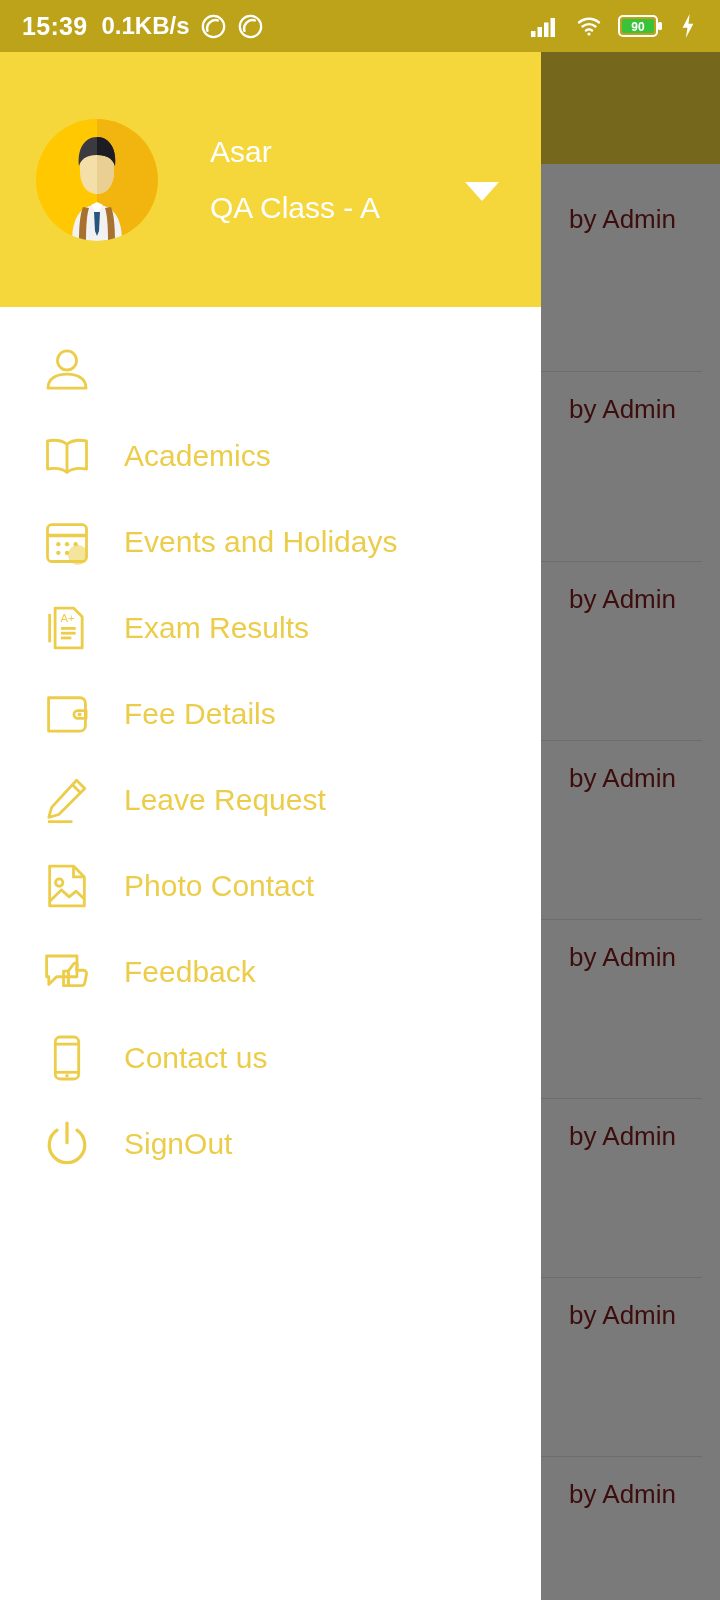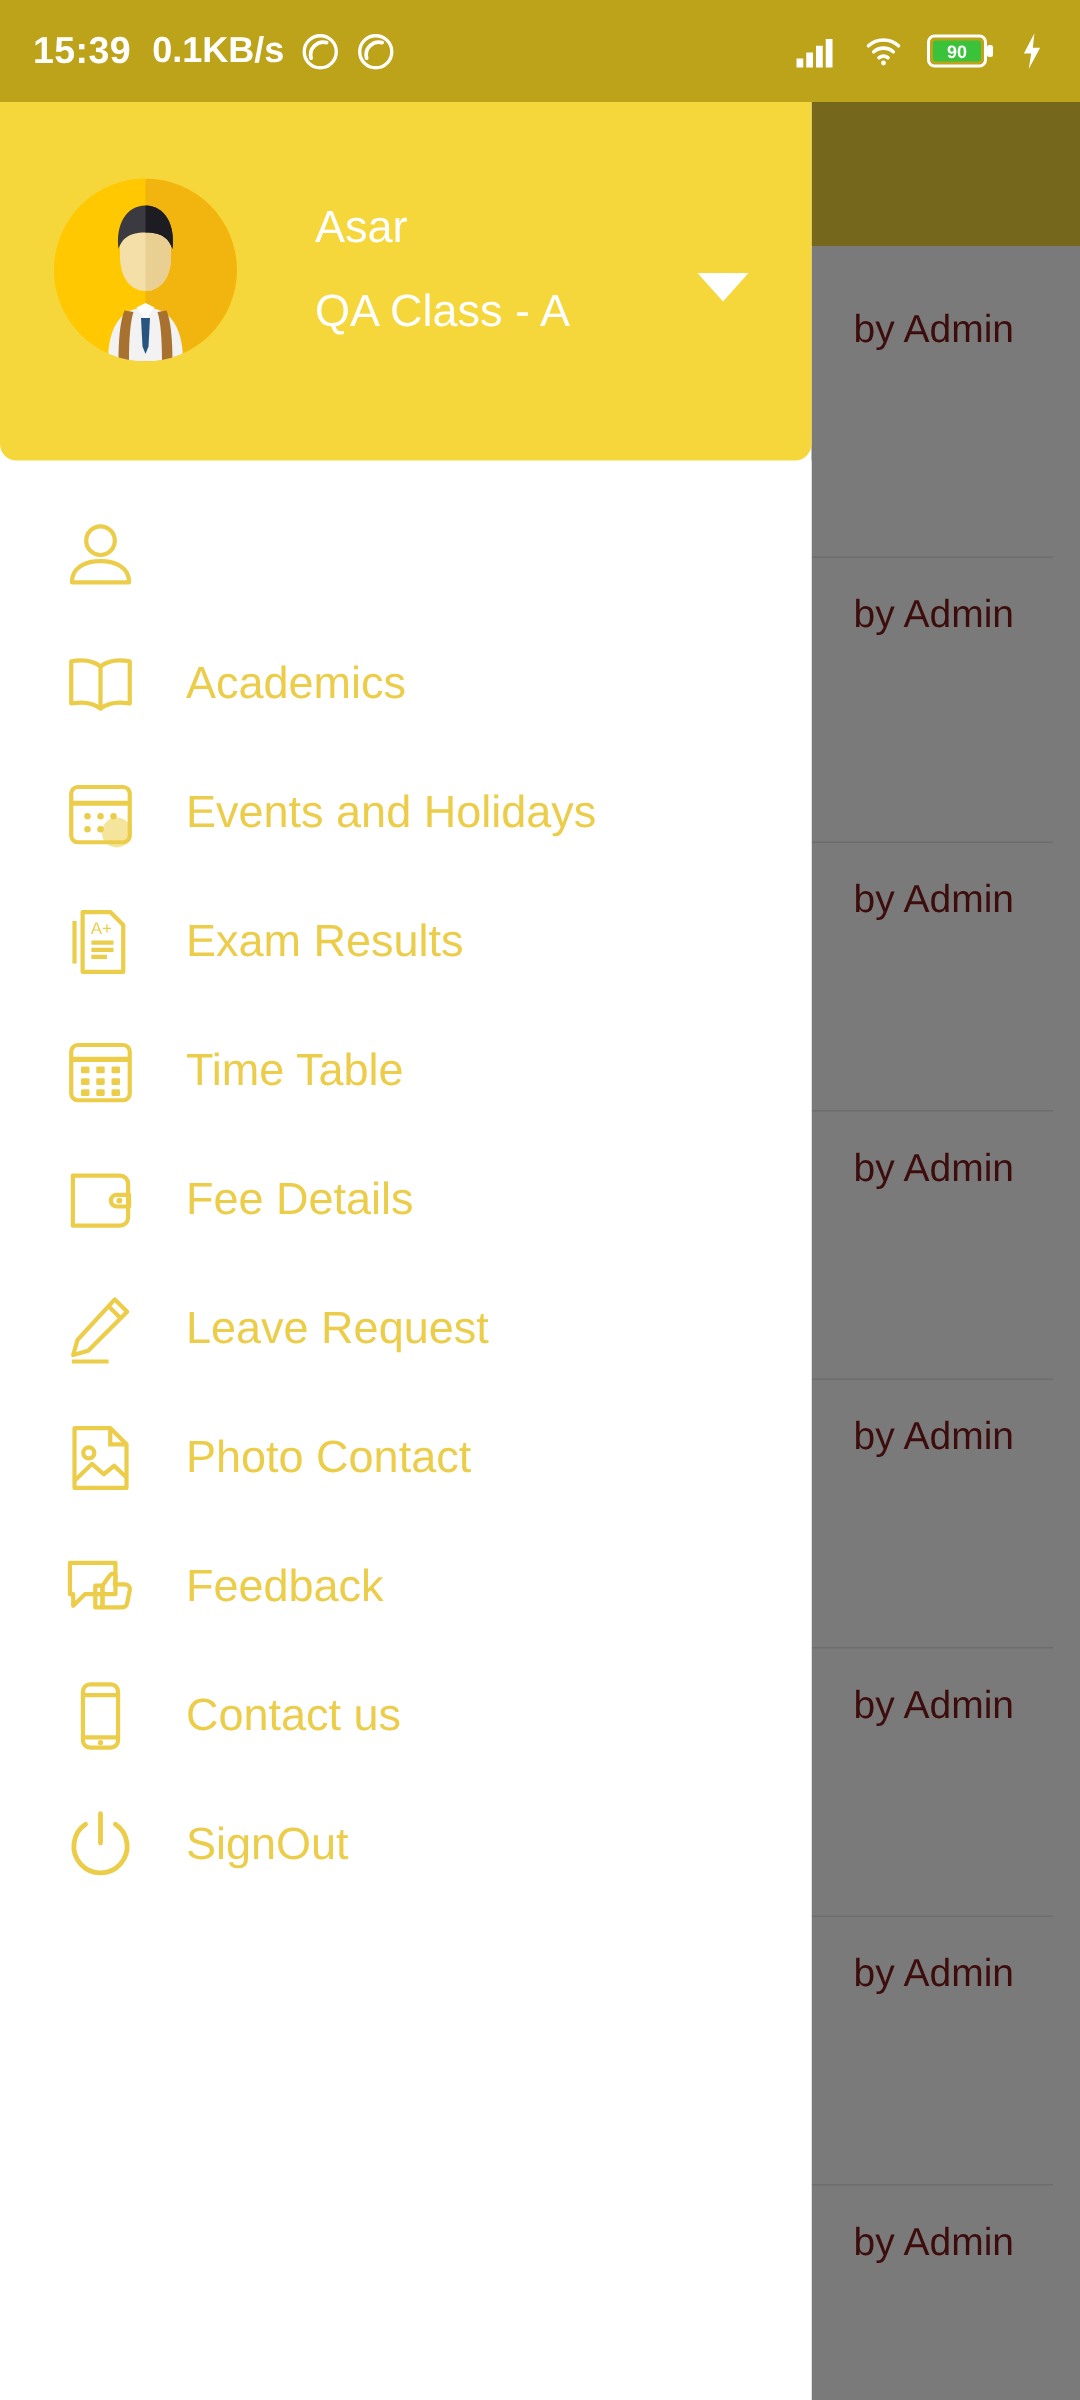--- a/index.html
+++ b/index.html
@@ -59,21 +59,21 @@
 
   
   #scrim {
     position:absolute; top:52px; left:0; right:0; bottom:0;
     background:rgba(0,0,0,0.52);
     pointer-events:none;
   }
 
   
   #statusbar {
-    position:absolute; top:0; left:0; right:0; height:68px;
+    position:absolute; top:0; left:0; right:0; height:52px;
     background:#bda319;
     display:flex; align-items:center; justify-content:space-between;
     padding:0 22px; z-index:40;
   }
   .sb-left, .sb-right { display:flex; align-items:center; }
   .sb-time { color:#fff; font-size:25px; font-weight:bold; letter-spacing:.3px; }
   .sb-speed { color:#fff; font-size:24px; font-weight:bold; margin-left:14px; }
   .sb-ic { margin-left:10px; display:flex; align-items:flex-end; }
   .sb-right .sb-ic { margin-left:14px; }
 
@@ -83,21 +83,20 @@
     background:#ffffff; z-index:30;
     display:flex; flex-direction:column;
   }
   #drawer-header {
     background:#f5d73c;
     height:255px;
     flex:0 0 255px;
     display:flex; align-items:center;
     padding:0 34px 0 36px;
     position:relative;
-    border-radius:11px;
   }
   #avatar {
     width:122px; height:122px; border-radius:50%;
     background:#ffc800; overflow:hidden; flex:0 0 122px;
     position:relative;
   }
   #header-text { margin-left:52px; flex:1; }
   #header-name { color:#ffffff; font-size:30px; margin-bottom:22px; }
   #header-class { color:#ffffff; font-size:30px;margin-top:18px; }
   #header-caret {
@@ -314,40 +313,20 @@
             <path d="M9.2 14.4 H16"></path>
             <path d="M9.2 16.6 H14"></path>
             <text x="9" y="9.4" font-family="Liberation Sans, sans-serif" font-size="5.2" fill="#eccd4a" stroke="none">A+</text>
           </svg>
         </span>
         <span class="menu-label">Exam Results</span>
       </div>
       <div class="menu-item">
         <span class="menu-icon">
           <svg width="52" height="52" viewBox="0 0 24 24" fill="none" stroke="#eccd4a" stroke-width="1.3">
-            <rect x="3" y="4" width="18" height="17" rx="2"></rect>
-            <path d="M3 8.4 H21" stroke-width="1.6"></path>
-            <g fill="#eccd4a" stroke="none">
-              <rect x="6" y="10.6" width="2.6" height="2.1" rx="0.4"></rect>
-              <rect x="10.7" y="10.6" width="2.6" height="2.1" rx="0.4"></rect>
-              <rect x="15.4" y="10.6" width="2.6" height="2.1" rx="0.4"></rect>
-              <rect x="6" y="14.2" width="2.6" height="2.1" rx="0.4"></rect>
-              <rect x="10.7" y="14.2" width="2.6" height="2.1" rx="0.4"></rect>
-              <rect x="15.4" y="14.2" width="2.6" height="2.1" rx="0.4"></rect>
-              <rect x="6" y="17.6" width="2.6" height="2.1" rx="0.4"></rect>
-              <rect x="10.7" y="17.6" width="2.6" height="2.1" rx="0.4"></rect>
-              <rect x="15.4" y="17.6" width="2.6" height="2.1" rx="0.4"></rect>
-            </g>
-          </svg>
-        </span>
-        <span class="menu-label">Time Table</span>
-      </div>
-      <div class="menu-item">
-        <span class="menu-icon">
-          <svg width="52" height="52" viewBox="0 0 24 24" fill="none" stroke="#eccd4a" stroke-width="1.3">
             <path d="M3.5 4.5 H18 C19.4 4.5 20.5 5.6 20.5 7 V17.4 C20.5 18.8 19.4 19.9 18 19.9 H3.5 Z" stroke-linejoin="round"></path>
             <path d="M17 10.4 H20.8 V14 H17 C16 14 15.2 13.2 15.2 12.2 C15.2 11.2 16 10.4 17 10.4 Z" stroke-linejoin="round"></path>
             <circle cx="17.8" cy="12.2" r="0.9" fill="#eccd4a" stroke="none"></circle>
           </svg>
         </span>
         <span class="menu-label">Fee Details</span>
       </div>
       <div class="menu-item">
         <span class="menu-icon">
           <svg width="52" height="52" viewBox="0 0 24 24" fill="none" stroke="#eccd4a" stroke-width="1.3">

